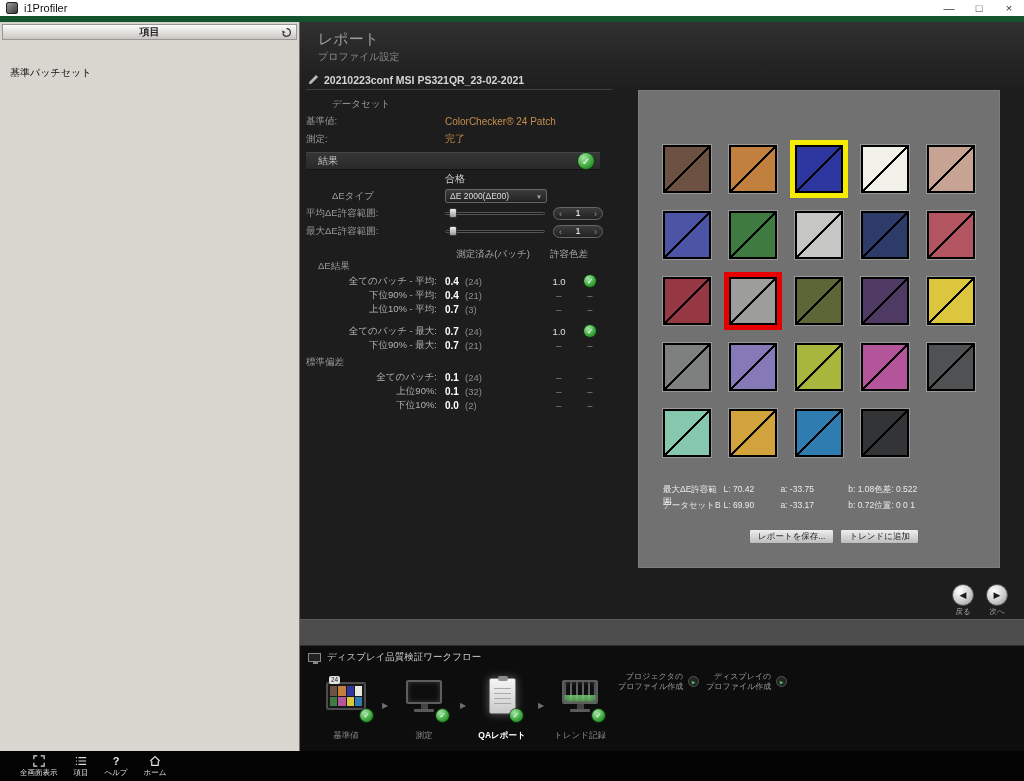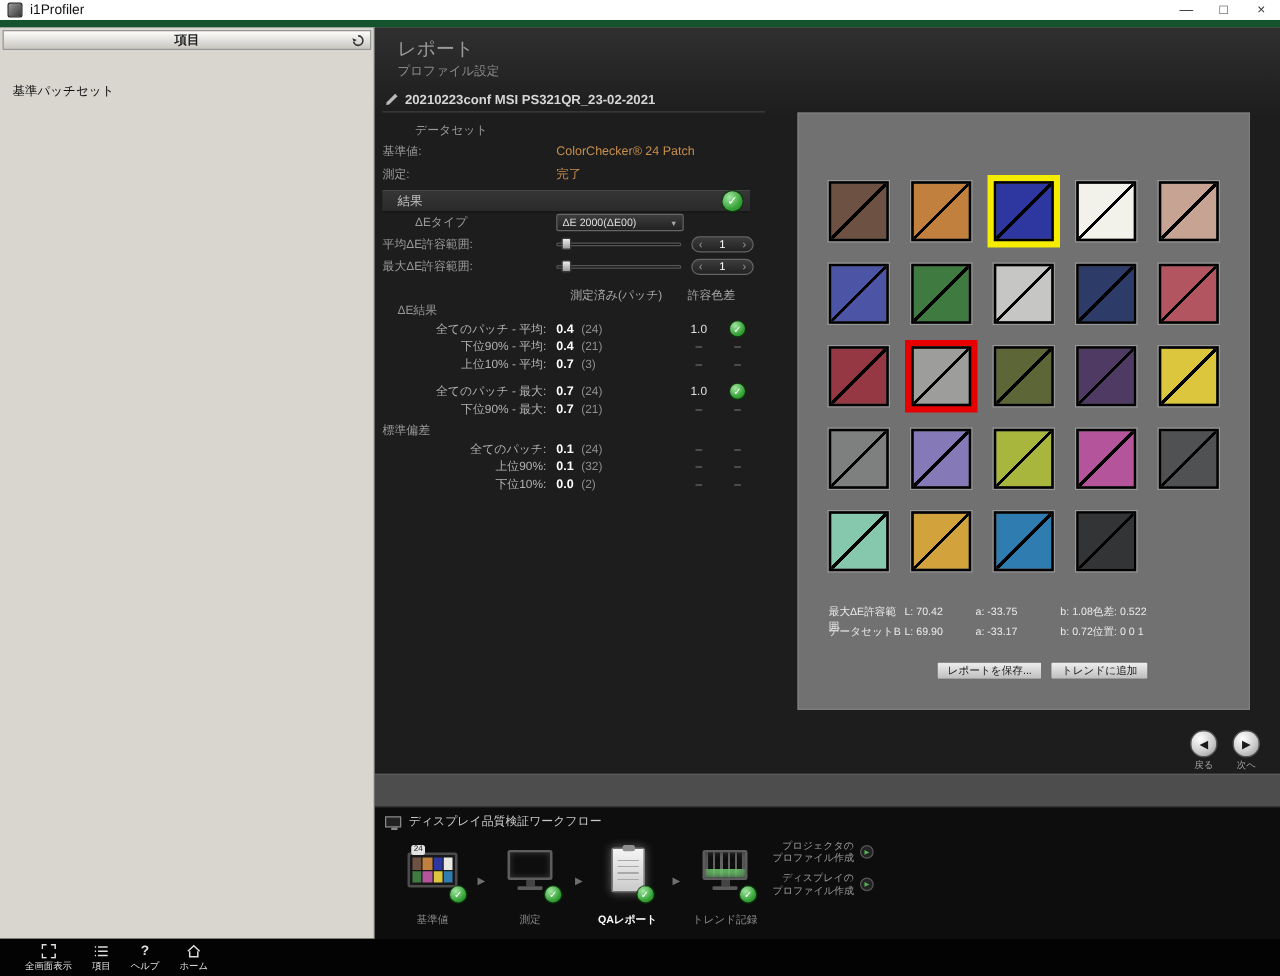--- a/index.html
+++ b/index.html
@@ -119,21 +119,21 @@
   .mon-icon{display:flex;flex-direction:column;align-items:center}
   .mon-screen{width:36px;height:24px;background:#0e0e0e;border:2px solid #5d5d5d;border-radius:2px;box-shadow:inset 0 0 5px #3a3a3a}
   .mon-screen.chart{background-image:linear-gradient(to top,rgba(110,200,110,.85) 0 35%,transparent 35%),repeating-linear-gradient(90deg,rgba(255,255,255,.35) 0 2px,transparent 2px 6px);background-size:100% 100%}
   .mon-stand{width:7px;height:5px;background:#444}
   .mon-base{width:20px;height:3px;background:#5a5a5a;border-radius:1px}
 
   .clip-icon{width:27px;height:36px;background:linear-gradient(#f5f5f5,#cacaca);border:1px solid #808080;border-radius:2px;position:relative;box-shadow:0 0 8px rgba(255,255,255,.35)}
   .clip-icon::before{content:"";position:absolute;top:-3px;left:8px;width:10px;height:5px;background:#8e8e8e;border-radius:2px}
   .clip-icon::after{content:"";position:absolute;top:9px;left:4px;right:4px;height:18px;background:repeating-linear-gradient(#a9a9a9 0 1px,transparent 1px 5px)}
 
-  .wf-extras{position:absolute;left:318px;top:26px;display:flex;flex-direction:column;gap:7px}
+  .wf-extras{position:absolute;left:318px;top:26px;display:flex;flex-direction:row;gap:7px}
   .wf-extra{display:flex;align-items:center;gap:5px}
   .ex-text{text-align:right;font-size:8px;color:#9a9a9a;line-height:9.5px}
   .ex-icon{width:11px;height:11px;border-radius:50%;background:#232323;border:1px solid #555;display:flex;align-items:center;justify-content:center}
   .ex-icon::after{content:"▶";font-size:5px;color:#53b053}
 
   
   .taskbar{position:absolute;left:0;top:751px;width:1024px;height:30px;background:#030303;display:flex;align-items:center;padding-left:20px;gap:16px}
   .tb-item{display:flex;flex-direction:column;align-items:center;gap:1px}
   .tb-icon{height:13px;display:flex;align-items:center;justify-content:center}
   .tb-q{font-size:11px;font-weight:bold;color:#e0e0e0;line-height:12px}
@@ -184,20 +184,24 @@
         <span class="fvalue accent">ColorChecker® 24 Patch</span>
       </div>
       <div class="frow">
         <span class="flabel">測定:</span>
         <span class="fvalue accent">完了</span>
       </div>
 
       <div class="result-bar">
         <span>結果</span>
         <span class="check big"></span>
+      </div>
+      <div class="frow">
+        <span class="flabel"></span>
+        <span class="fvalue">合格</span>
       </div>
 
       <div class="frow short">
         <span class="slabel">ΔEタイプ</span>
         <div class="dropdown">
           <span>ΔE 2000(ΔE00)</span>
           <span class="caret"></span>
         </div>
       </div>
 

